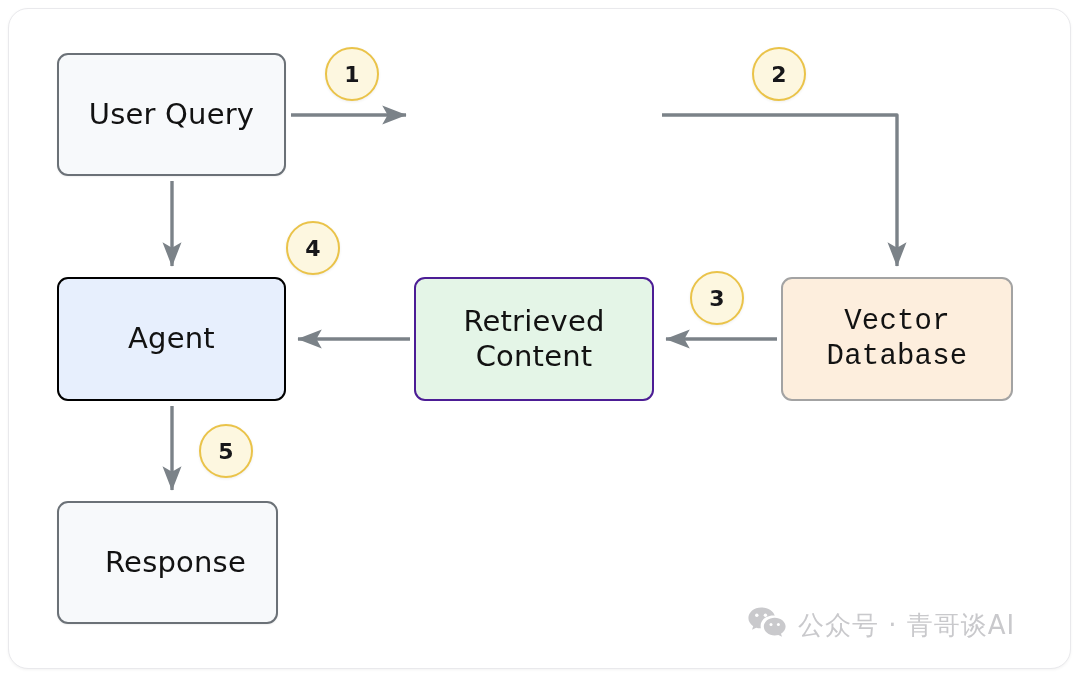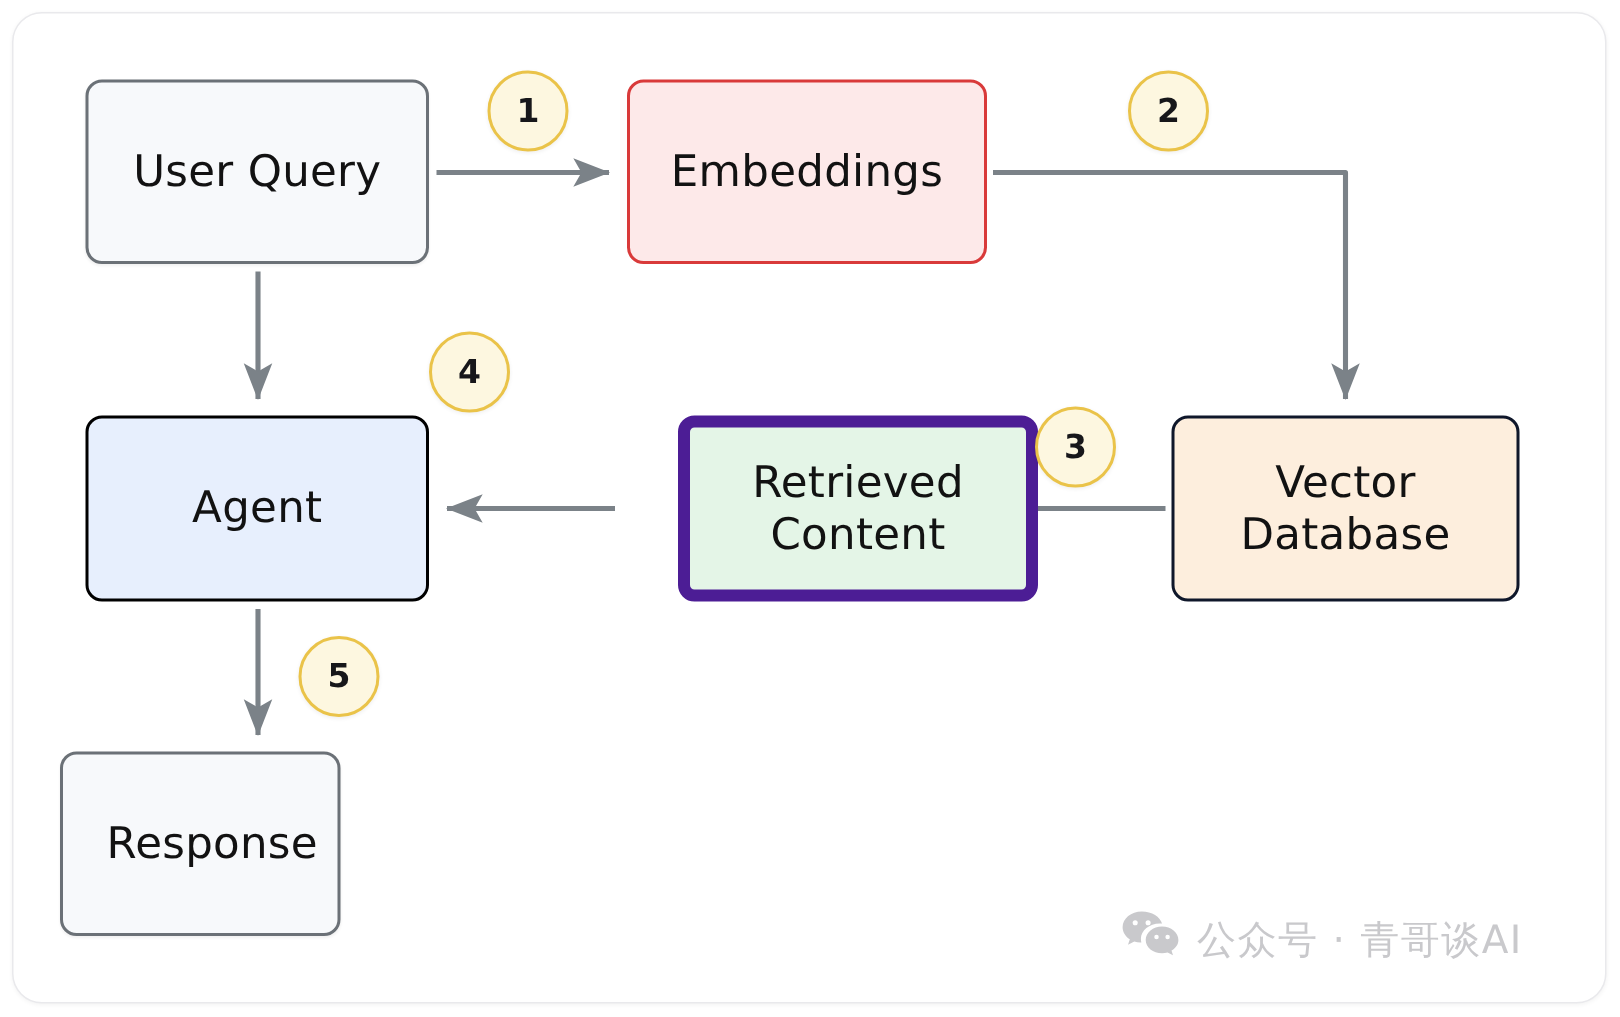--- a/index.html
+++ b/index.html
@@ -64,34 +64,34 @@
   .node.red {
     background: #fde9e9;
     border: 2px solid #d93a3a;
   }
   .node.blue {
     background: #e7effd;
     border: 2px solid #000000;
   }
   .node.green {
     background: #e4f5e7;
-    border: 8px solid #4c1d95;
-    margin-left: 38px;
+    border: 2px solid #4c1d95;
   }
   .node.orange {
     background: #fdeedd;
-    border: 2px solid #0f172a;
+    border: 2px solid #a3a3a3;
+    font-family: Liberation Mono, monospace;
   }
 
   #node-user-query  { left: 57px;  top: 53px;  width: 229px; height: 123px; }
   #node-embeddings  { left: 418px; top: 53px;  width: 240px; height: 123px; }
   #node-agent       { left: 57px;  top: 277px; width: 229px; height: 124px; }
   #node-retrieved   { left: 414px; top: 277px; width: 240px; height: 124px; }
   #node-vectordb    { left: 781px; top: 277px; width: 232px; height: 124px; }
-  #node-response    { left: 40px;  top: 501px; width: 187px; height: 123px; padding-left: 16px; }
+  #node-response    { left: 57px;  top: 501px; width: 221px; height: 123px; padding-left: 16px; }
 
   
   .step {
     position: absolute;
     width: 54px;
     height: 54px;
     border-radius: 50%;
     background: #fdf7e0;
     border: 2.5px solid #eac349;
     display: flex;
@@ -147,21 +147,20 @@
 
     <path d="M410,339 L298,339" fill="none" stroke="#7b8288" stroke-width="3.4" marker-end="url(#arrowhead)"></path>
 
     <path d="M172,181 L172,266" fill="none" stroke="#7b8288" stroke-width="3.4" marker-end="url(#arrowhead)"></path>
 
     <path d="M172,406 L172,490" fill="none" stroke="#7b8288" stroke-width="3.4" marker-end="url(#arrowhead)"></path>
   </svg>
 
   <div class="node neutral" id="node-user-query">User Query</div>
 
-  <div class="node red" id="node-embeddings">Embeddings</div>
 
   <div class="node blue" id="node-agent">Agent</div>
 
   <div class="node green" id="node-retrieved">Retrieved
 Content</div>
 
   <div class="node orange" id="node-vectordb">Vector
 Database</div>
 
   <div class="node neutral" id="node-response">Response</div>

